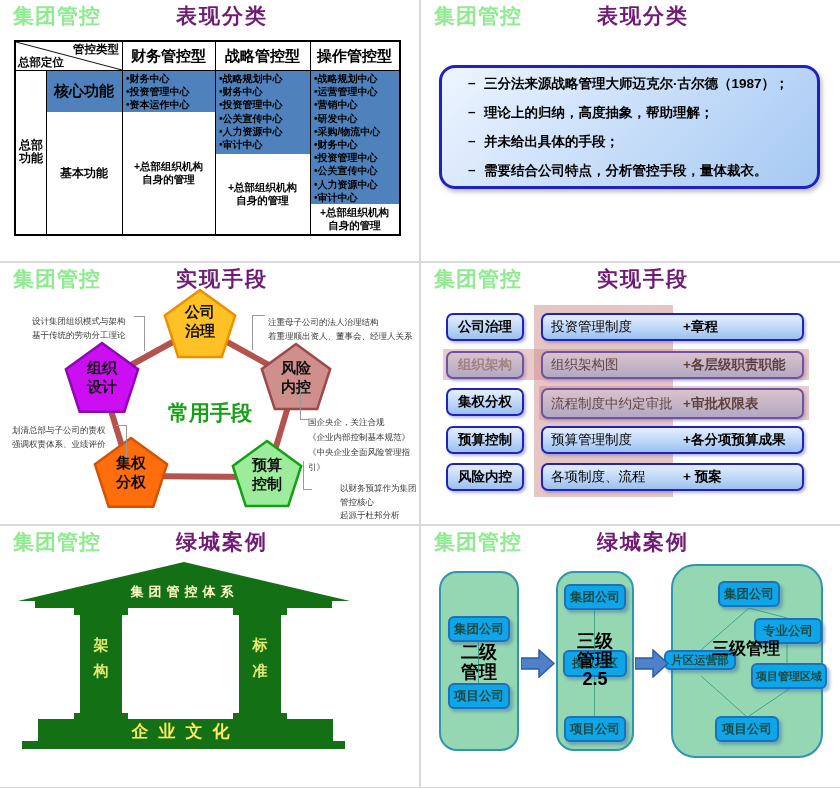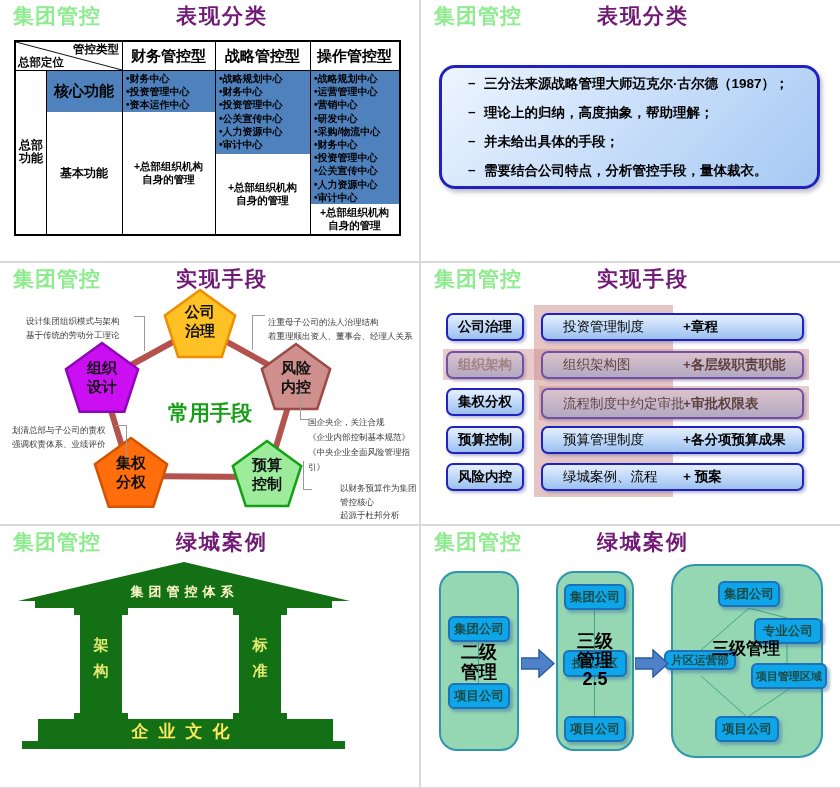--- a/index.html
+++ b/index.html
@@ -22,21 +22,21 @@
   .bigbox{position:absolute;left:18px;top:65px;width:381px;height:124px;border:3px solid #2121be;border-radius:16px;background:linear-gradient(135deg,#eef5ff 0%,#cbe0fa 45%,#a6c9f3 100%);box-shadow:2px 3px 4px rgba(120,120,140,.5);display:flex;flex-direction:column;justify-content:center;gap:11px;padding-left:26px;box-sizing:border-box;}
   .brow{display:flex;font-size:13.5px;font-weight:600;color:#000;}
   .bdash{width:16px;flex:none;}
   
   .pentlbl{position:absolute;font-size:15px;font-weight:bold;color:#111;text-align:center;word-break:break-all;line-height:1.25;z-index:3;}
   .note{position:absolute;font-size:8.5px;color:#3a3a3a;line-height:13.5px;z-index:3;}
   .brk{position:absolute;z-index:2;}
   .centerlbl{position:absolute;left:150px;top:136px;width:120px;text-align:center;font-size:21px;font-weight:bold;color:#17a017;z-index:3;}
   
   .s4lbox{position:absolute;left:25px;width:78px;height:28px;border:2px solid #2121be;border-radius:7px;background:linear-gradient(180deg,#e4efff 0%,#b9d4f6 60%,#9cc0ef 100%);box-shadow:2px 2px 3px rgba(100,100,160,.45);display:flex;align-items:center;justify-content:center;font-size:13.5px;font-weight:600;color:#000;box-sizing:border-box;z-index:2;}
-  .s4rbox{position:absolute;left:120px;width:263px;height:28px;border:2px solid #2121be;border-radius:7px;background:linear-gradient(180deg,#e4efff 0%,#b9d4f6 60%,#9cc0ef 100%);box-shadow:2px 2px 3px rgba(100,100,160,.45);display:flex;align-items:center;font-size:13.5px;color:#000;box-sizing:border-box;padding-left:20px;z-index:2;}
+  .s4rbox{position:absolute;left:120px;width:263px;height:28px;border:2px solid #2121be;border-radius:7px;background:linear-gradient(180deg,#e4efff 0%,#b9d4f6 60%,#9cc0ef 100%);box-shadow:2px 2px 3px rgba(100,100,160,.45);display:flex;align-items:center;font-size:13.5px;color:#000;box-sizing:border-box;padding-left:8px;z-index:2;}
   .s4rbox .plus{position:absolute;left:140px;font-weight:bold;white-space:nowrap;}
   .pink{position:absolute;background:rgba(206,139,139,.5);}
   .graytxt{color:#7b7b7b;}
   .pillarlbl{position:absolute;width:18px;font-size:15px;font-weight:bold;color:#e4e96f;word-break:break-all;line-height:26px;text-align:center;z-index:3;}
   
   .s6g{position:absolute;background:#95d6b3;border:2px solid #2e96ae;border-radius:18px;box-sizing:border-box;z-index:1;}
   .s6b{position:absolute;background:#0ea5e9;border:2px solid #1b72b8;border-radius:6px;box-shadow:2.5px 3px 3px rgba(60,110,160,.45);display:flex;align-items:center;justify-content:center;font-size:12.5px;font-weight:600;color:#1c4a42;box-sizing:border-box;z-index:3;white-space:nowrap;}
   .s6over{position:absolute;text-align:center;font-weight:600;color:#000;z-index:5;word-break:break-all;}
   .s6line{position:absolute;background:#45a387;z-index:2;}
 </style>
@@ -155,21 +155,21 @@
       <polygon points="102,80 138.1,106.3 124.3,148.7 79.7,148.7 65.9,106.3" fill="#CB0FF2"></polygon>
       <polygon points="102,80 138.1,106.3 124.3,148.7 79.7,148.7 65.9,106.3" fill="none" stroke-width="2.5" stroke="#8E06B8"></polygon>
     </svg>
     <div class="pentlbl" style="left:183px;top:40px;width:34px;">公司治理</div>
     <div class="pentlbl" style="left:279px;top:96px;width:34px;">风险内控</div>
     <div class="pentlbl" style="left:250px;top:193px;width:34px;">预算控制</div>
     <div class="pentlbl" style="left:114px;top:191px;width:34px;">集权分权</div>
     <div class="pentlbl" style="left:85px;top:96px;width:34px;">组织设计</div>
     <div class="centerlbl">常用手段</div>
 
-    <div class="note" style="left:26px;top:52px;text-align:right;">
+    <div class="note" style="left:32px;top:52px;text-align:right;">
       <div>设计集团组织模式与架构</div>
       <div>基于传统的劳动分工理论</div>
     </div>
     <div class="note" style="left:268px;top:53px;">
       <div>注重母子公司的法人治理结构</div>
       <div>着重理顺出资人、董事会、经理人关系</div>
     </div>
     <div class="note" style="left:308px;top:152px;line-height:15px;">
       <div>国企央企，关注合规</div>
       <div>《企业内部控制基本规范》</div>
@@ -212,21 +212,21 @@
     </div>
     <div class="s4rbox" style="top:125px;height:31px;">
       <span>流程制度中约定审批</span>
       <span class="plus">+审批权限表</span>
     </div>
     <div class="s4rbox" style="top:163px;">
       <span>预算管理制度</span>
       <span class="plus">+各分项预算成果</span>
     </div>
     <div class="s4rbox" style="top:200px;">
-      <span>绿城案例、流程</span>
+      <span>各项制度、流程</span>
       <span class="plus">+ 预案</span>
     </div>
 
     <div class="pink" style="left:22px;top:86px;width:366px;height:31px;z-index:3;background:rgba(206,139,139,.45);"></div>
     <div class="pink" style="left:118px;top:123px;width:270px;height:34px;z-index:3;background:rgba(206,139,139,.45);"></div>
   </div>
 
   <div class="slide">
     <div class="stitle">集团管控</div>
     <div class="ssub">绿城案例</div>

